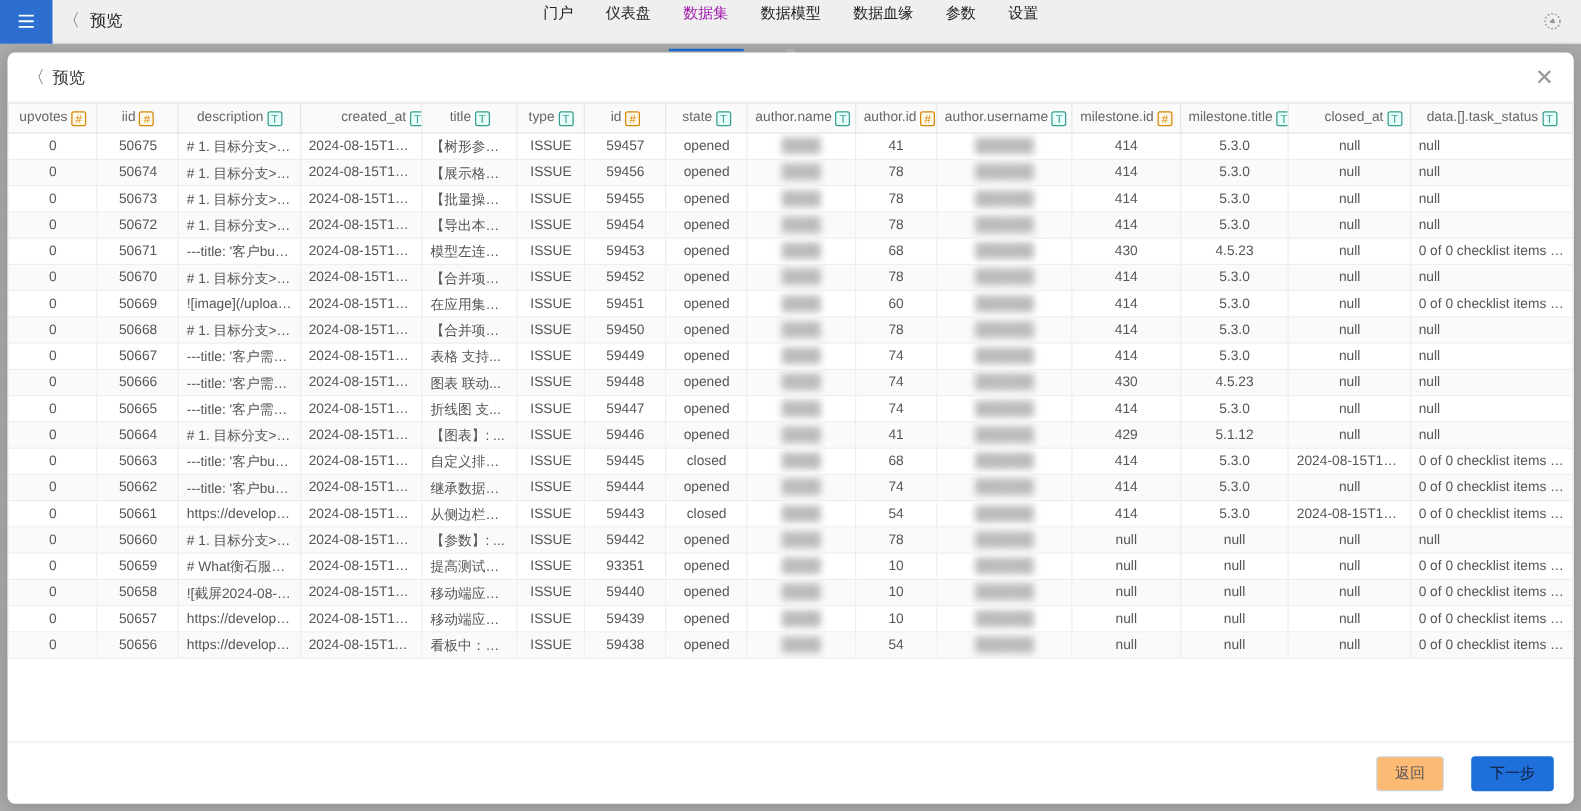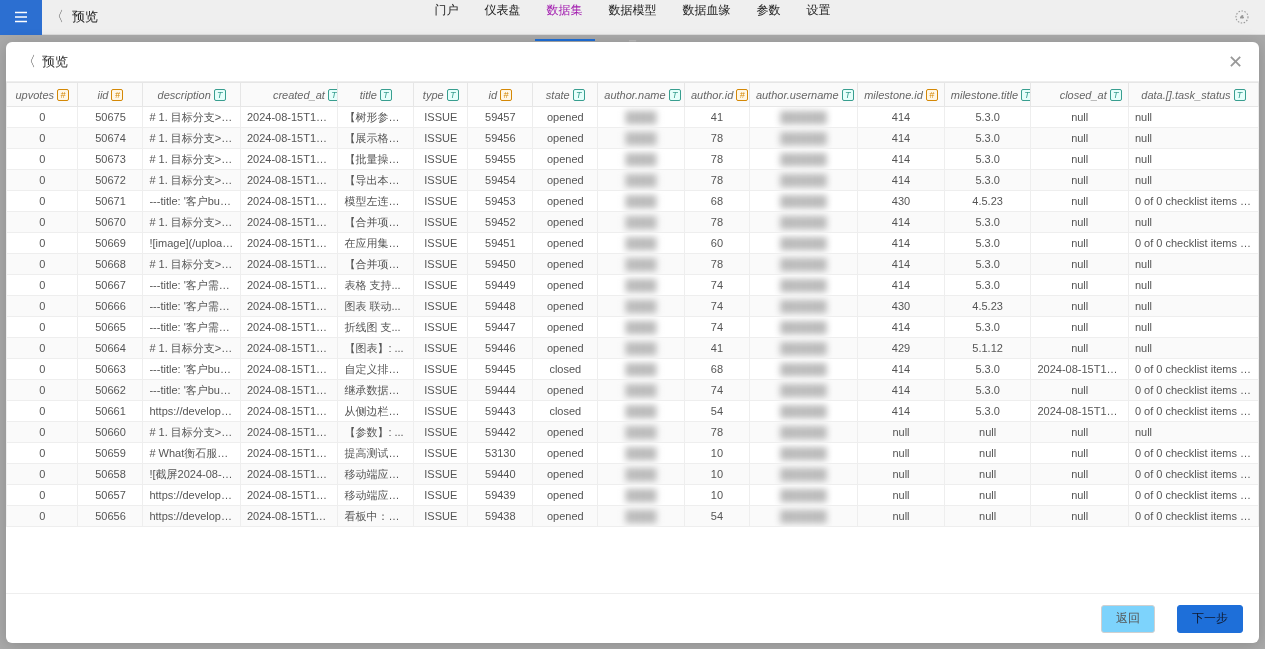--- a/index.html
+++ b/index.html
@@ -14,24 +14,24 @@
 .top-tab { padding: 0 12px; line-height: 33px; font-size: 12px; color: #222; cursor: pointer; border-bottom: 2px solid transparent; }
 .top-tab.active { color: #a21caf; border-bottom-color: #1e6fd9; }
 .target-icon { position: absolute; right: 14px; top: 8px; width: 18px; height: 18px; color: #999; cursor: pointer; }
 .modal { position: absolute; top: 42px; left: 6px; right: 6px; bottom: 6px; background: #fff; border-radius: 6px; box-shadow: 0 2px 16px rgba(0,0,0,0.18); display: flex; flex-direction: column; overflow: hidden; }
 .modal-header { height: 40px; display: flex; align-items: center; padding: 0 16px; border-bottom: 1px solid #eee; }
 .modal-back { width: 20px; color: #555; cursor: pointer; font-size: 14px; }
 .modal-title { font-size: 13px; color: #333; }
 .modal-close { margin-left: auto; color: #999; cursor: pointer; font-size: 18px; }
 .modal-body { flex: 1; overflow: auto; }
 .modal-footer { height: 50px; display: flex; align-items: center; justify-content: flex-end; gap: 10px; padding: 0 16px; border-top: 1px solid #eee; }
-.btn { height: 28px; padding: 0 14px; border: 1px solid #d0d0d0; background: #7dd3fc; color: #555; font-size: 12px; border-radius: 3px; cursor: pointer; }
+.btn { height: 28px; padding: 0 14px; border: 1px solid #d0d0d0; background: #fdba74; color: #555; font-size: 12px; border-radius: 3px; cursor: pointer; }
 .btn.primary { background: #1e6fd9; border-color: #1e6fd9; color: #0f172a; margin-left: 12px; }
 table { border-collapse: collapse; width: 100%; table-layout: fixed; }
-th { height: 24px; background: #fafafa; border: 1px solid #e6e6e6; font-weight: normal; font-size: 11px; color: #666; padding: 0 6px; white-space: nowrap; overflow: hidden; text-align: center; font-style: italic; }
+th { height: 24px; background: #fafafa; border: 1px solid #e6e6e6; font-weight: normal; font-size: 11px; color: #666; padding: 0 6px; white-space: nowrap; overflow: hidden; text-align: center; }
 td { height: 21px; border: 1px solid #eee; font-size: 11px; color: #555; padding: 0 6px; white-space: nowrap; overflow: hidden; text-overflow: ellipsis; text-align: center; }
 tbody tr:nth-child(odd) { background: #fff; }
 tbody tr:nth-child(even) { background: #fafafa; }
 td.left { text-align: left; }
 .th-label { vertical-align: middle; }
 .badge { display: inline-flex; width: 12px; height: 12px; align-items: center; justify-content: center; font-size: 9px; border: 1px solid; border-radius: 2px; margin-left: 3px; vertical-align: middle; }
 .badge.num { color: #d48806; border-color: #d48806; background: #fff7e6; }
 .badge.txt { color: #389e8f; border-color: #389e8f; background: #e6fffb; }
 .blur { filter: blur(3px); color: #bbb; }
 .drag-handle { position: absolute; top: 36px; left: 50%; transform: translateX(-50%); font-size: 10px; color: #ccc; cursor: grab; }
@@ -368,21 +368,21 @@
             <td>null</td>
             <td class="left">null</td>
           </tr>
           <tr>
             <td>0</td>
             <td>50659</td>
             <td class="left"># What衡石服务作...</td>
             <td class="left">2024-08-15T13:37...</td>
             <td class="left">提高测试覆...</td>
             <td>ISSUE</td>
-            <td>53130</td>
+            <td>93351</td>
             <td>opened</td>
             <td><span class="blur">████</span></td>
             <td>10</td>
             <td><span class="blur">██████</span></td>
             <td>null</td>
             <td>null</td>
             <td>null</td>
             <td class="left">0 of 0 checklist items com...</td>
           </tr>
           <tr>

